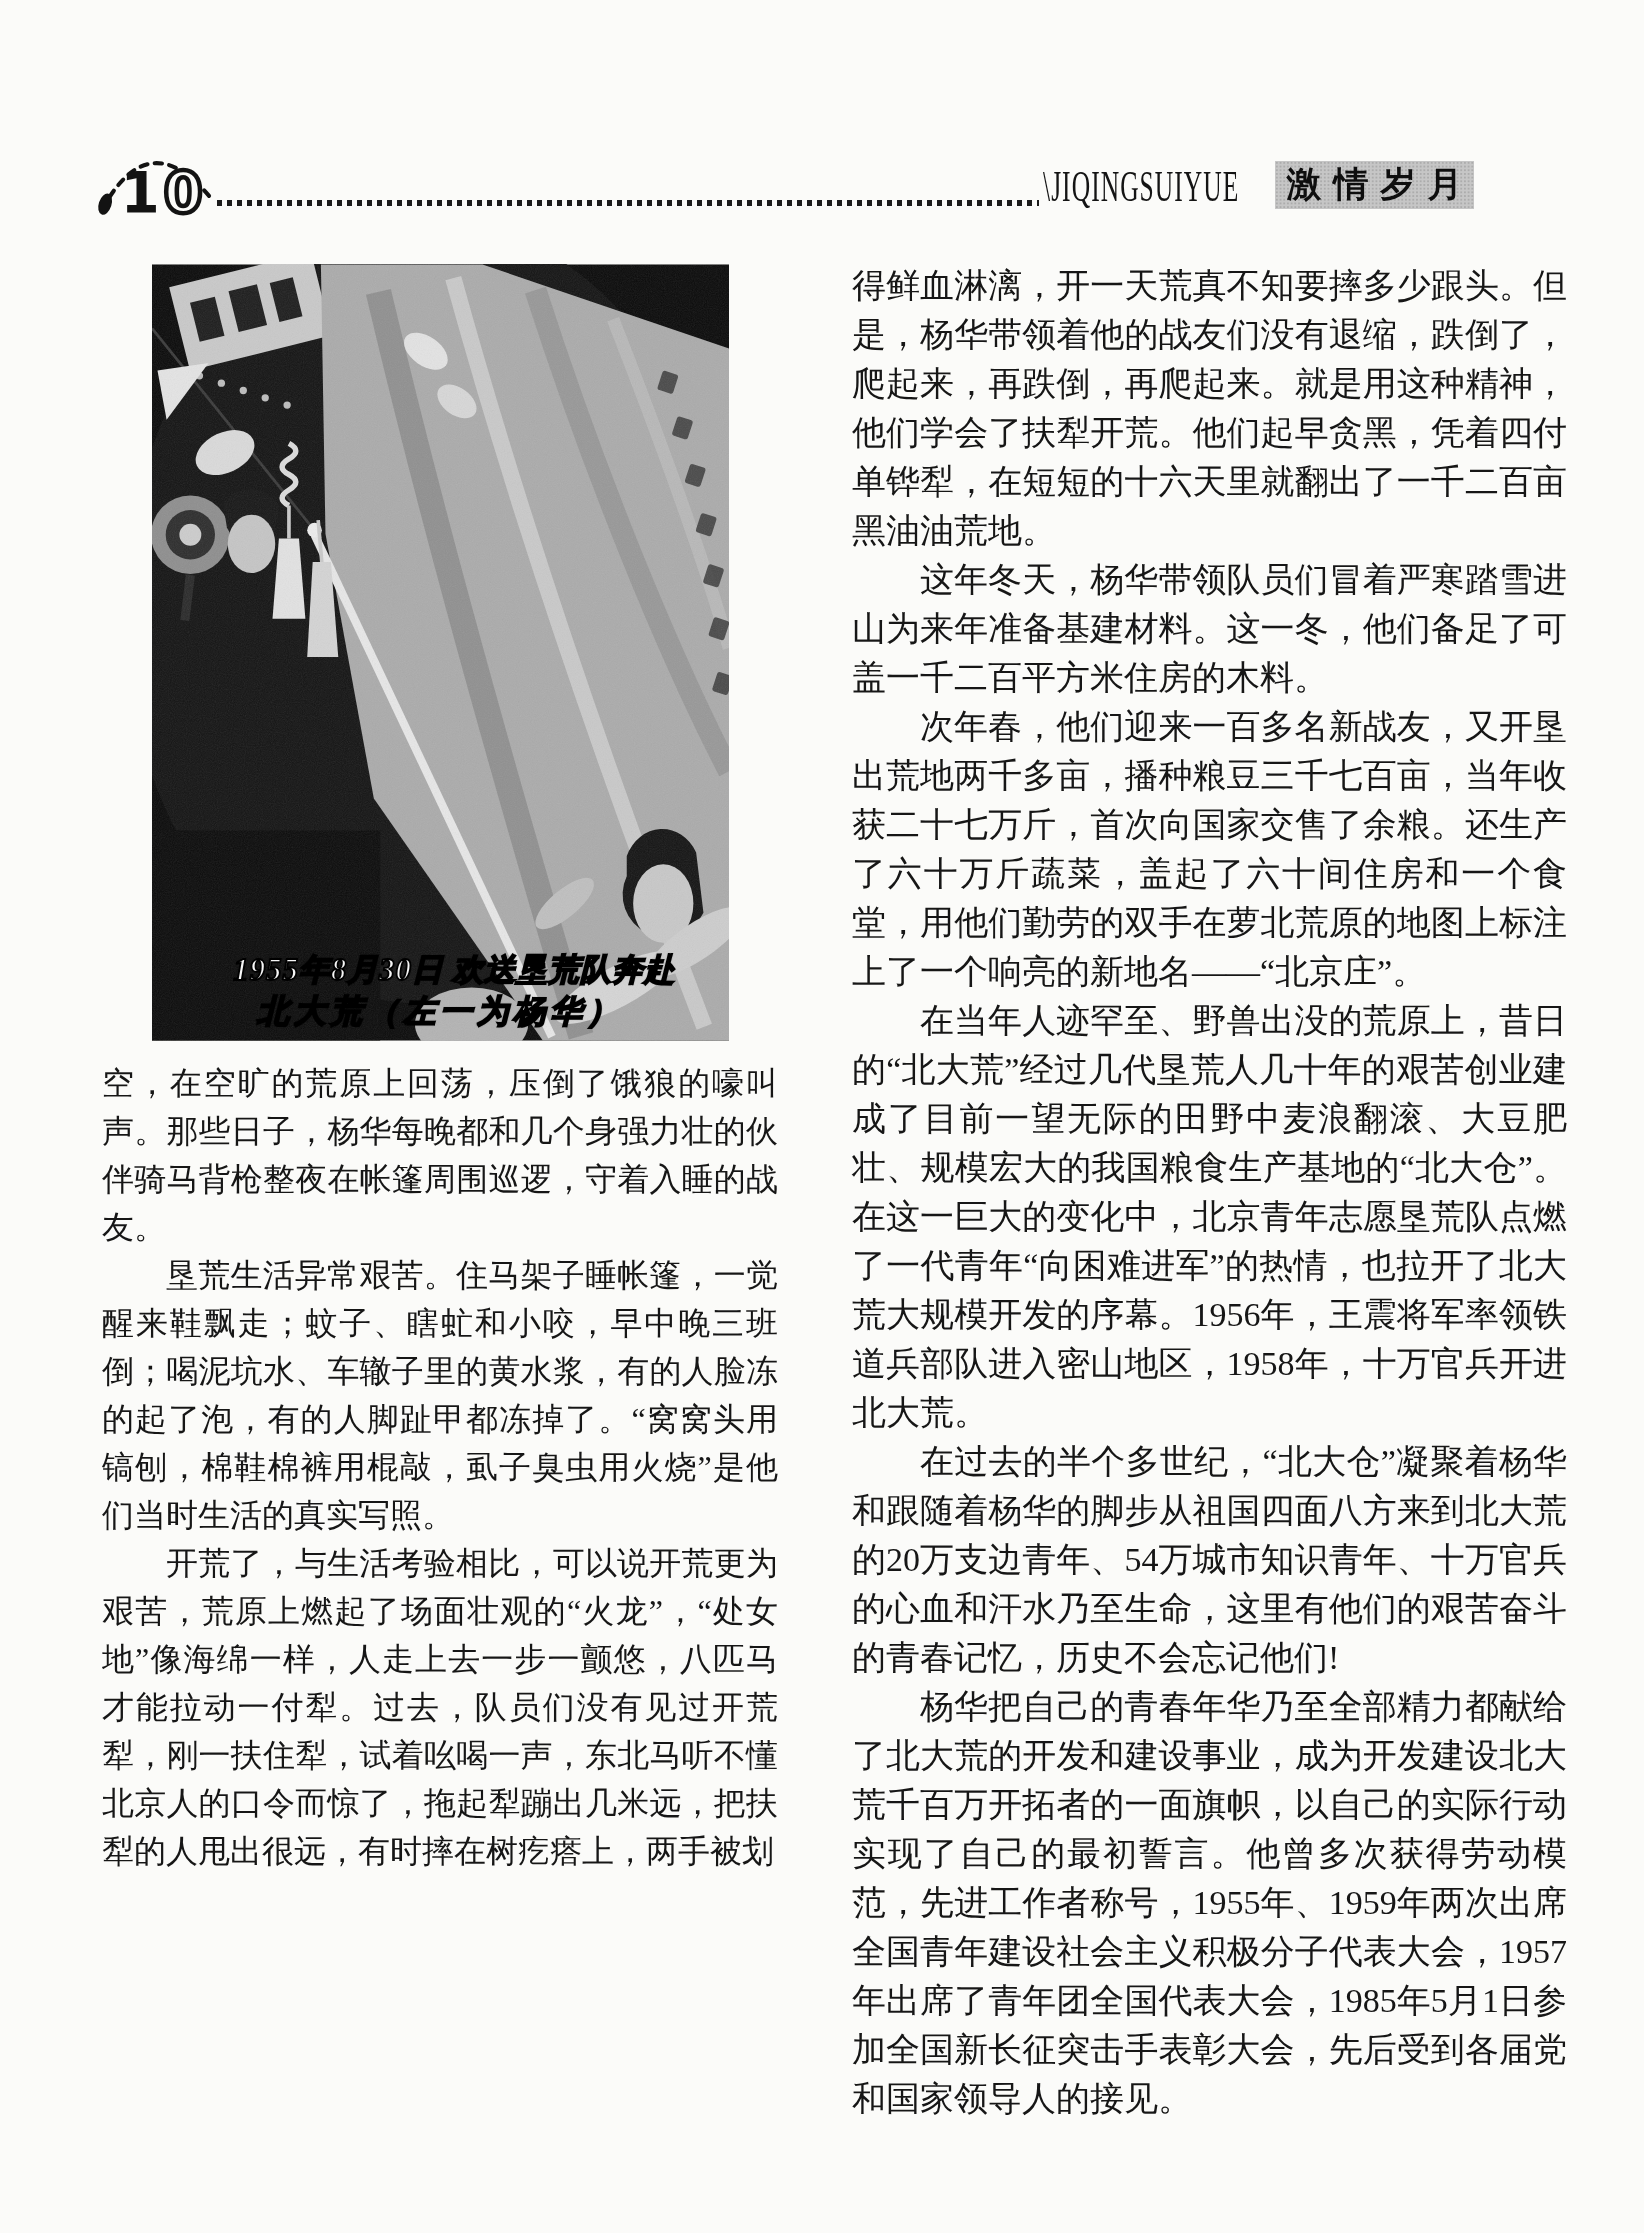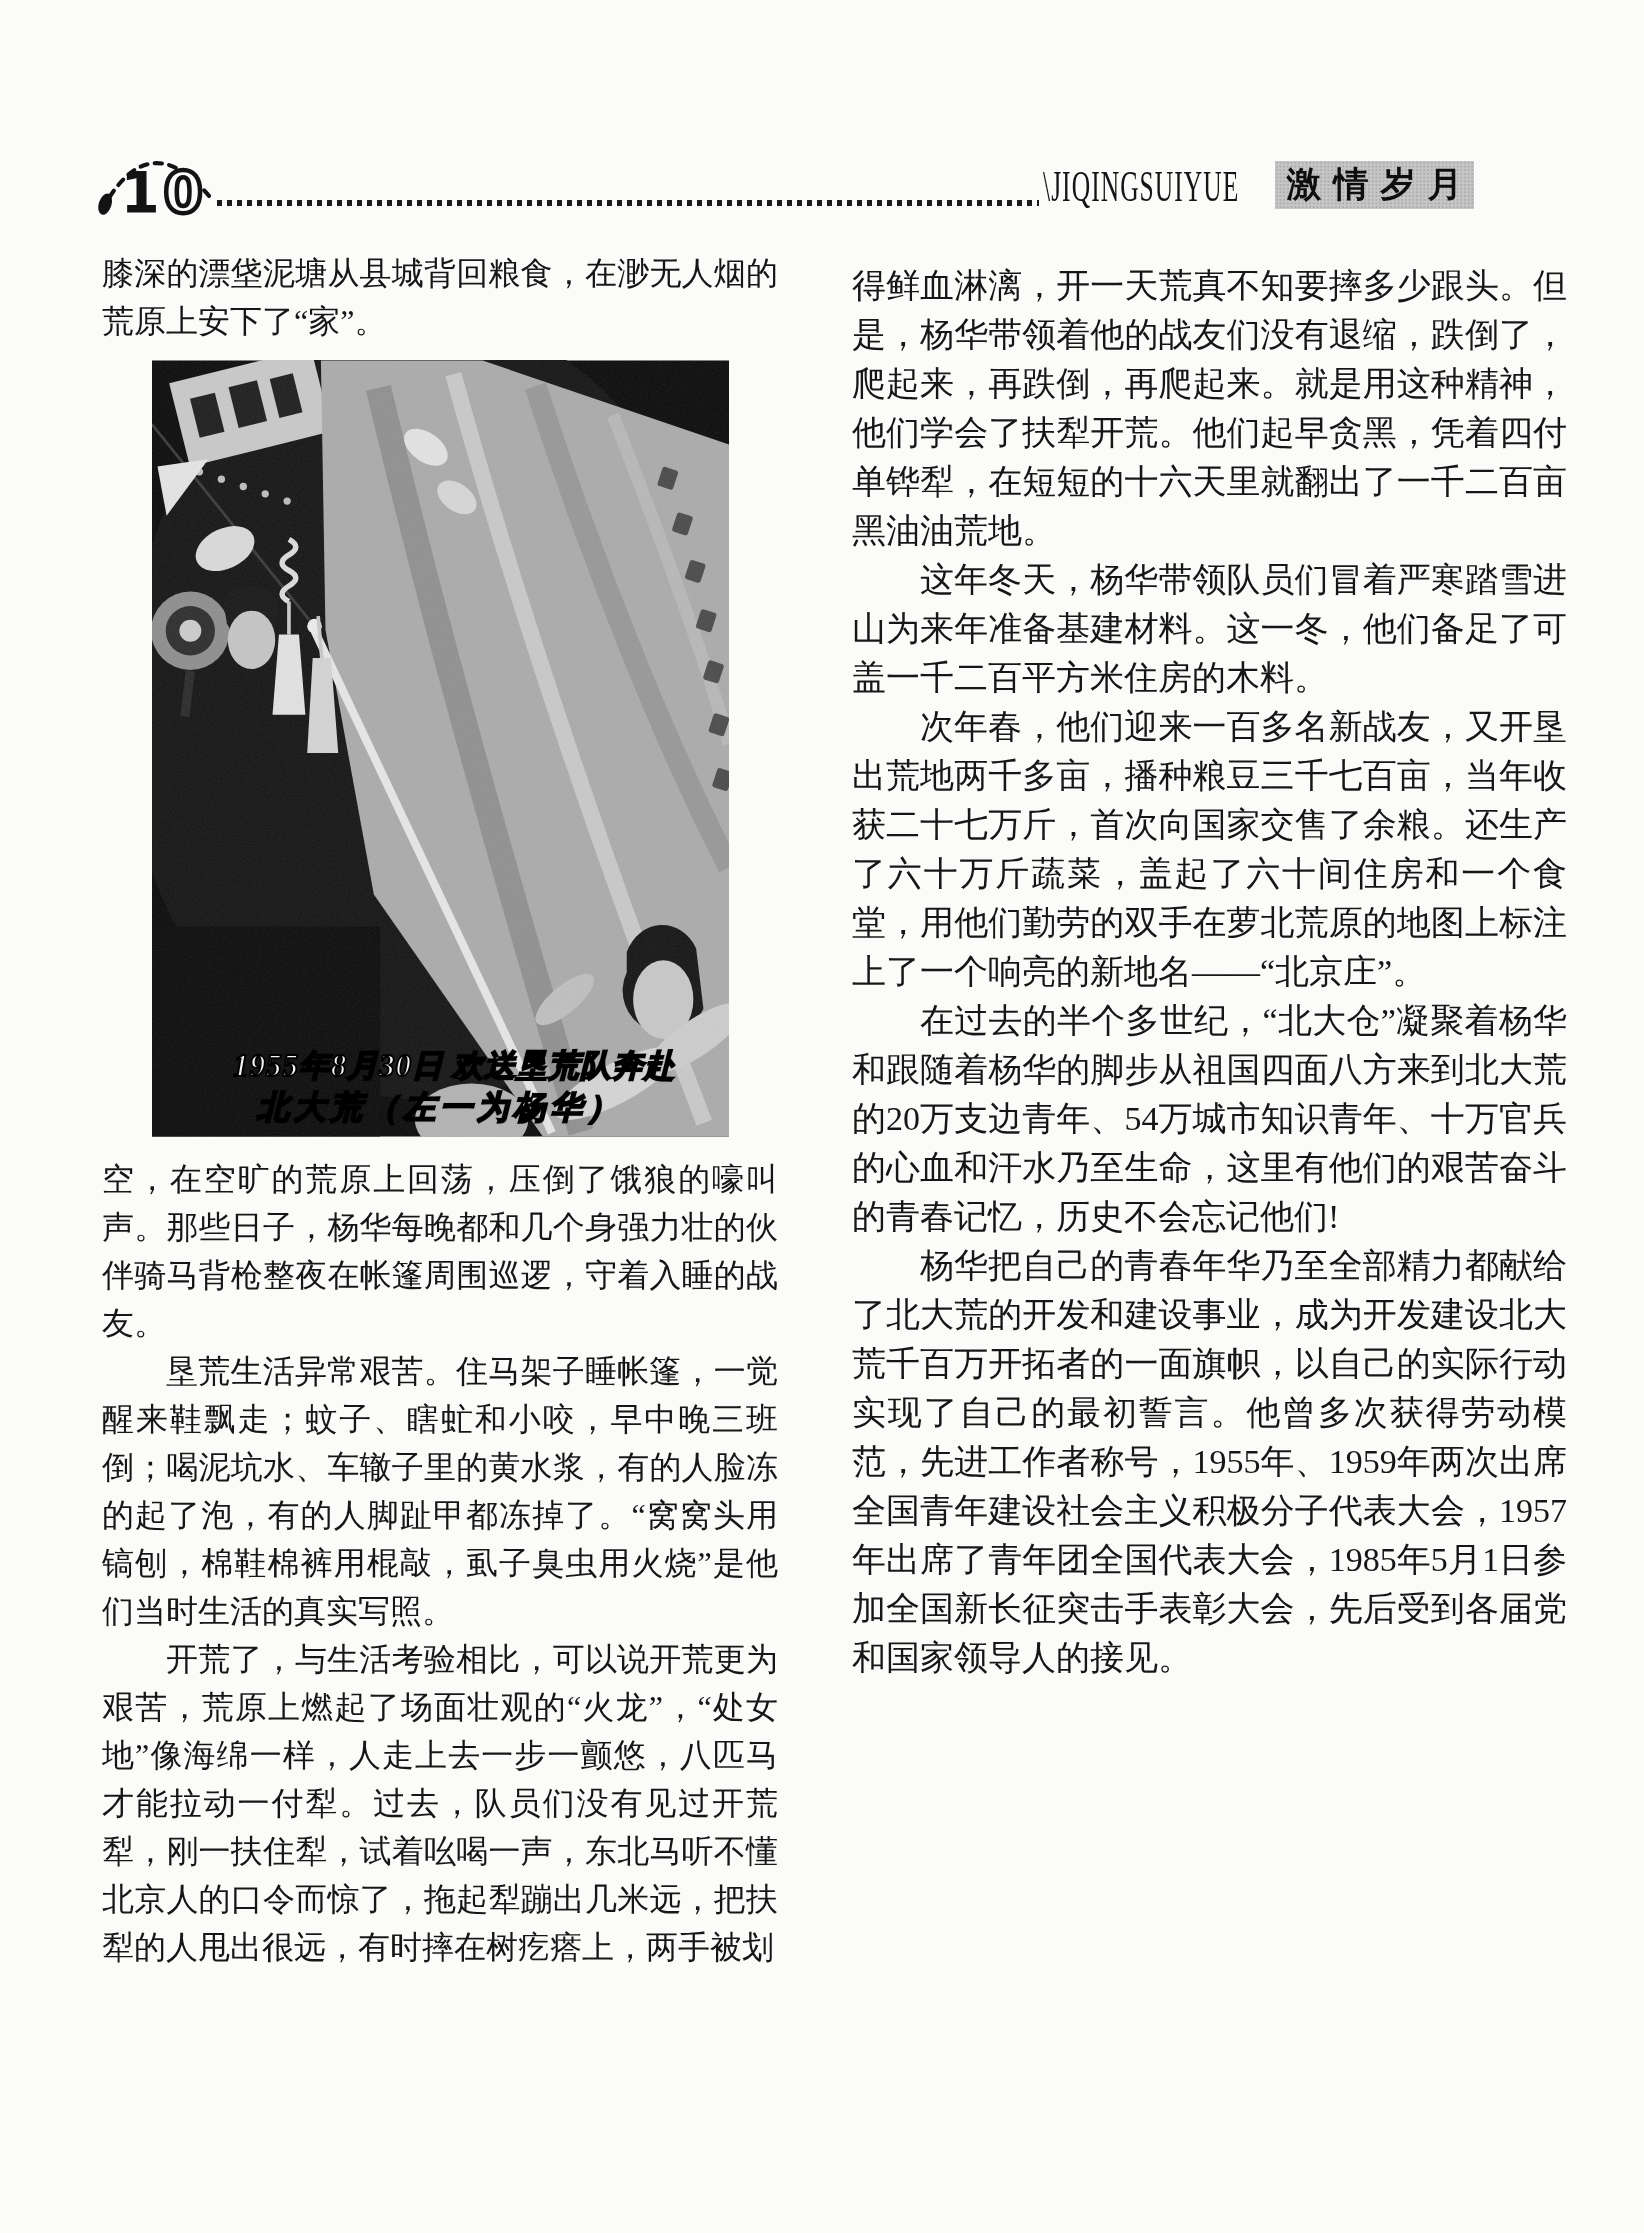--- a/index.html
+++ b/index.html
@@ -47,21 +47,20 @@
   <text x="50" y="76" font-family="DejaVu Sans, sans-serif" font-size="62" font-weight="bold"><tspan fill="#131313">1</tspan><tspan fill="#fbfbf9" stroke="#131313" stroke-width="5" dx="4">0</tspan></text>
 </svg>
 <div class="leader"></div>
 <div class="pinyin">\JIQINGSUIYUE</div>
 <div class="title-box">
   <span>激情岁月</span>
 </div>
 
 <div class="col col-left">
   <div>
-      <p class="cont">膝深的漂垡泥塘从县城背回粮食，在渺无人烟的荒原上安下了“家”。</p>
     </div>
 
   <figure class="photo">
     <svg width="577" height="777" viewBox="0 0 632 850" role="img">
       <defs>
         <filter id="grain" x="0" y="0" width="100%" height="100%">
           <feTurbulence type="fractalNoise" baseFrequency="0.85" numOctaves="2" stitchTiles="stitch"></feTurbulence>
           <feColorMatrix type="saturate" values="0"></feColorMatrix>
         </filter>
       </defs>
@@ -155,17 +154,18 @@
       <p class="indent">垦荒生活异常艰苦。住马架子睡帐篷，一觉醒来鞋飘走；蚊子、瞎虻和小咬，早中晚三班倒；喝泥坑水、车辙子里的黄水浆，有的人脸冻的起了泡，有的人脚趾甲都冻掉了。“窝窝头用镐刨，棉鞋棉裤用棍敲，虱子臭虫用火烧”是他们当时生活的真实写照。</p>
       <p class="indent">开荒了，与生活考验相比，可以说开荒更为艰苦，荒原上燃起了场面壮观的“火龙”，“处女地”像海绵一样，人走上去一步一颤悠，八匹马才能拉动一付犁。过去，队员们没有见过开荒犁，刚一扶住犁，试着吆喝一声，东北马听不懂北京人的口令而惊了，拖起犁蹦出几米远，把扶犁的人甩出很远，有时摔在树疙瘩上，两手被划</p>
     </div>
 </div>
 
 <div class="col col-right">
   <div>
       <p class="cont">得鲜血淋漓，开一天荒真不知要摔多少跟头。但是，杨华带领着他的战友们没有退缩，跌倒了，爬起来，再跌倒，再爬起来。就是用这种精神，他们学会了扶犁开荒。他们起早贪黑，凭着四付单铧犁，在短短的十六天里就翻出了一千二百亩黑油油荒地。</p>
       <p class="indent">这年冬天，杨华带领队员们冒着严寒踏雪进山为来年准备基建材料。这一冬，他们备足了可盖一千二百平方米住房的木料。</p>
       <p class="indent">次年春，他们迎来一百多名新战友，又开垦出荒地两千多亩，播种粮豆三千七百亩，当年收获二十七万斤，首次向国家交售了余粮。还生产了六十万斤蔬菜，盖起了六十间住房和一个食堂，用他们勤劳的双手在萝北荒原的地图上标注上了一个响亮的新地名——“北京庄”。</p>
+      <p class="indent">在当年人迹罕至、野兽出没的荒原上，昔日的“北大荒”经过几代垦荒人几十年的艰苦创业建成了目前一望无际的田野中麦浪翻滚、大豆肥壮、规模宏大的我国粮食生产基地的“北大仓”。在这一巨大的变化中，北京青年志愿垦荒队点燃了一代青年“向困难进军”的热情，也拉开了北大荒大规模开发的序幕。1956年，王震将军率领铁道兵部队进入密山地区，1958年，十万官兵开进北大荒。</p>
       <p class="indent">在过去的半个多世纪，“北大仓”凝聚着杨华和跟随着杨华的脚步从祖国四面八方来到北大荒的20万支边青年、54万城市知识青年、十万官兵的心血和汗水乃至生命，这里有他们的艰苦奋斗的青春记忆，历史不会忘记他们!</p>
       <p class="indent">杨华把自己的青春年华乃至全部精力都献给了北大荒的开发和建设事业，成为开发建设北大荒千百万开拓者的一面旗帜，以自己的实际行动实现了自己的最初誓言。他曾多次获得劳动模范，先进工作者称号，1955年、1959年两次出席全国青年建设社会主义积极分子代表大会，1957年出席了青年团全国代表大会，1985年5月1日参加全国新长征突击手表彰大会，先后受到各届党和国家领导人的接见。</p>
     </div>
 </div>
 
 
 </body></html>

